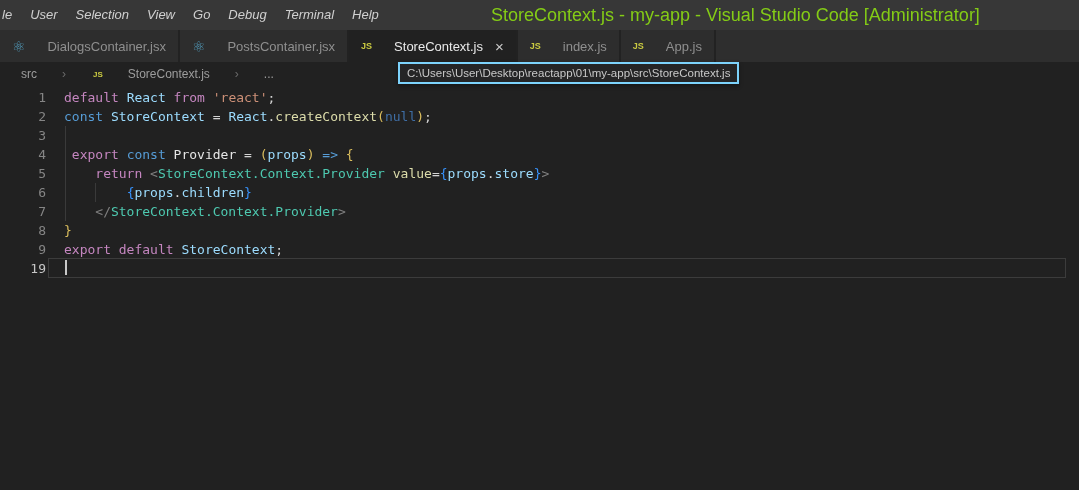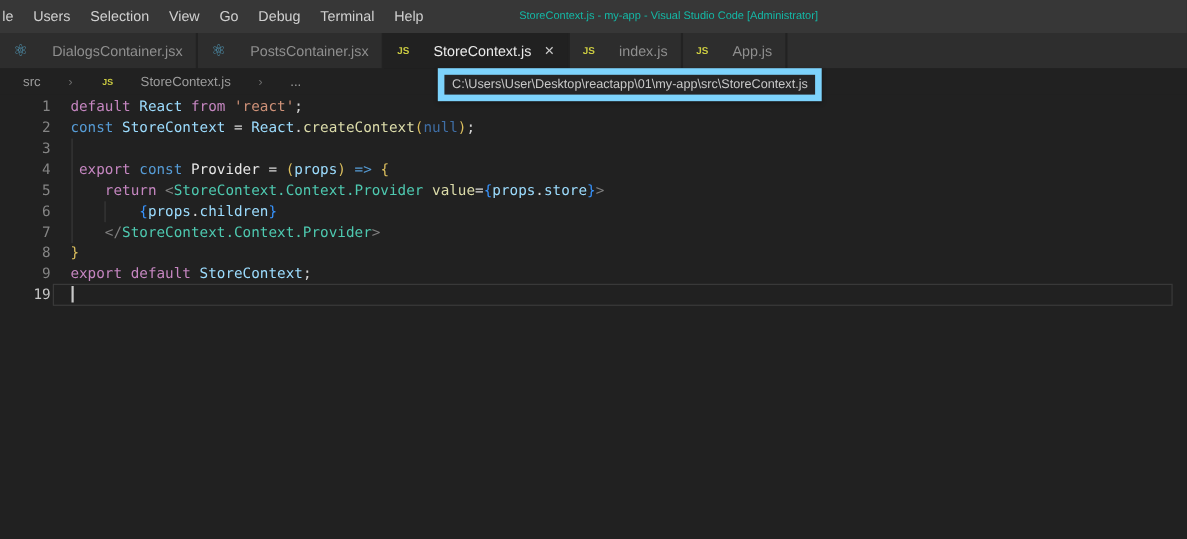--- a/index.html
+++ b/index.html
@@ -1,24 +1,24 @@
 <!DOCTYPE html>
 <html><head>
 <meta charset="utf-8">
 <style>
   html,body{margin:0;padding:0;background:#212121;}
   #app{position:relative;width:1079px;height:490px;overflow:hidden;
        font-family:"Liberation Sans",sans-serif;background:#212121;}
 
   
   .titlebar{position:relative;height:30px;background:#373737;display:flex;align-items:center;}
-  .menu-bar{display:flex;align-items:center;height:100%;}
+  .menu-bar{display:flex;align-items:center;height:100%;font-style:italic;}
   .menu-item{color:#d0d0d0;font-size:13px;padding:0 9px;line-height:30px;cursor:default;}
   .menu-item:first-child{padding-left:2px;}
-  .win-title{position:absolute;left:472px;top:0;line-height:30px;color:#14b8a6;font-size:10px;white-space:nowrap;}
+  .win-title{position:absolute;left:491px;top:0;line-height:30px;color:#84cc16;font-size:18px;white-space:nowrap;}
 
   
   .tab-bar{display:flex;height:32px;background:#2e2e2e;}
   .tab{display:flex;align-items:center;height:32px;padding:0 12px;background:#2d2d2d;
        border-right:2px solid #222;box-sizing:border-box;cursor:default;}
   .tab.active{background:#212121;}
   .tab-label{font-size:13px;color:#8f8f8f;margin-left:22px;white-space:nowrap;}
   .tab.active .tab-label{color:#eaeaea;}
   .icon-react{color:#519aba;font-size:15px;line-height:15px;}
   .icon-js{color:#cbcb41;font-size:9px;font-weight:bold;font-family:"Liberation Sans",sans-serif;}
@@ -26,21 +26,21 @@
   .tab-strip-filler{flex:1;background:#2e2e2e;}
 
   
   .breadcrumb{height:24px;display:flex;align-items:center;padding-left:18px;background:#212121;gap:20px;}
   .crumb{color:#9d9d9d;font-size:12px;margin:0 3px;white-space:nowrap;}
   .crumb-sep{color:#6a6a6a;font-size:12px;margin:0 2px;}
   .crumb-icon{margin:0 2px 0 5px;font-size:8px;}
 
   
   .path-tooltip{position:absolute;left:398px;top:62px;z-index:20;background:#252526;
-    border:6px solid #7dd3fc;color:#c8c8c8;font-size:11.5px;padding:3px 7px;white-space:nowrap;
+    border:2px solid #7dd3fc;color:#c8c8c8;font-size:11.5px;padding:3px 7px;white-space:nowrap;
     box-shadow:0 2px 4px rgba(0,0,0,.35);}
 
   
   .code-area{position:relative;padding-top:2px;background:#212121;height:402px;
     font-family:"DejaVu Sans Mono","Liberation Mono",monospace;font-size:13px;}
   .line{display:flex;height:19px;line-height:19px;white-space:pre;}
   .ln{width:46px;text-align:right;color:#858585;flex:none;user-select:none;}
   .ln.active{color:#c6c6c6;}
   .lc{margin-left:18px;white-space:pre;}
 
@@ -65,21 +65,21 @@
   .cursor{position:absolute;left:65px;top:174px;width:1.5px;height:15px;background:#c8c8c8;}
 </style>
 </head>
 <body>
 
 <div id="app">
 
   <div class="titlebar">
     <div class="menu-bar">
         <span class="menu-item">le</span>
-        <span class="menu-item">Users</span>
+        <span class="menu-item">User</span>
         <span class="menu-item">Selection</span>
         <span class="menu-item">View</span>
         <span class="menu-item">Go</span>
         <span class="menu-item">Debug</span>
         <span class="menu-item">Terminal</span>
         <span class="menu-item">Help</span>
       </div>
     <div class="win-title">StoreContext.js - my-app - Visual Studio Code [Administrator]</div>
   </div>
 

